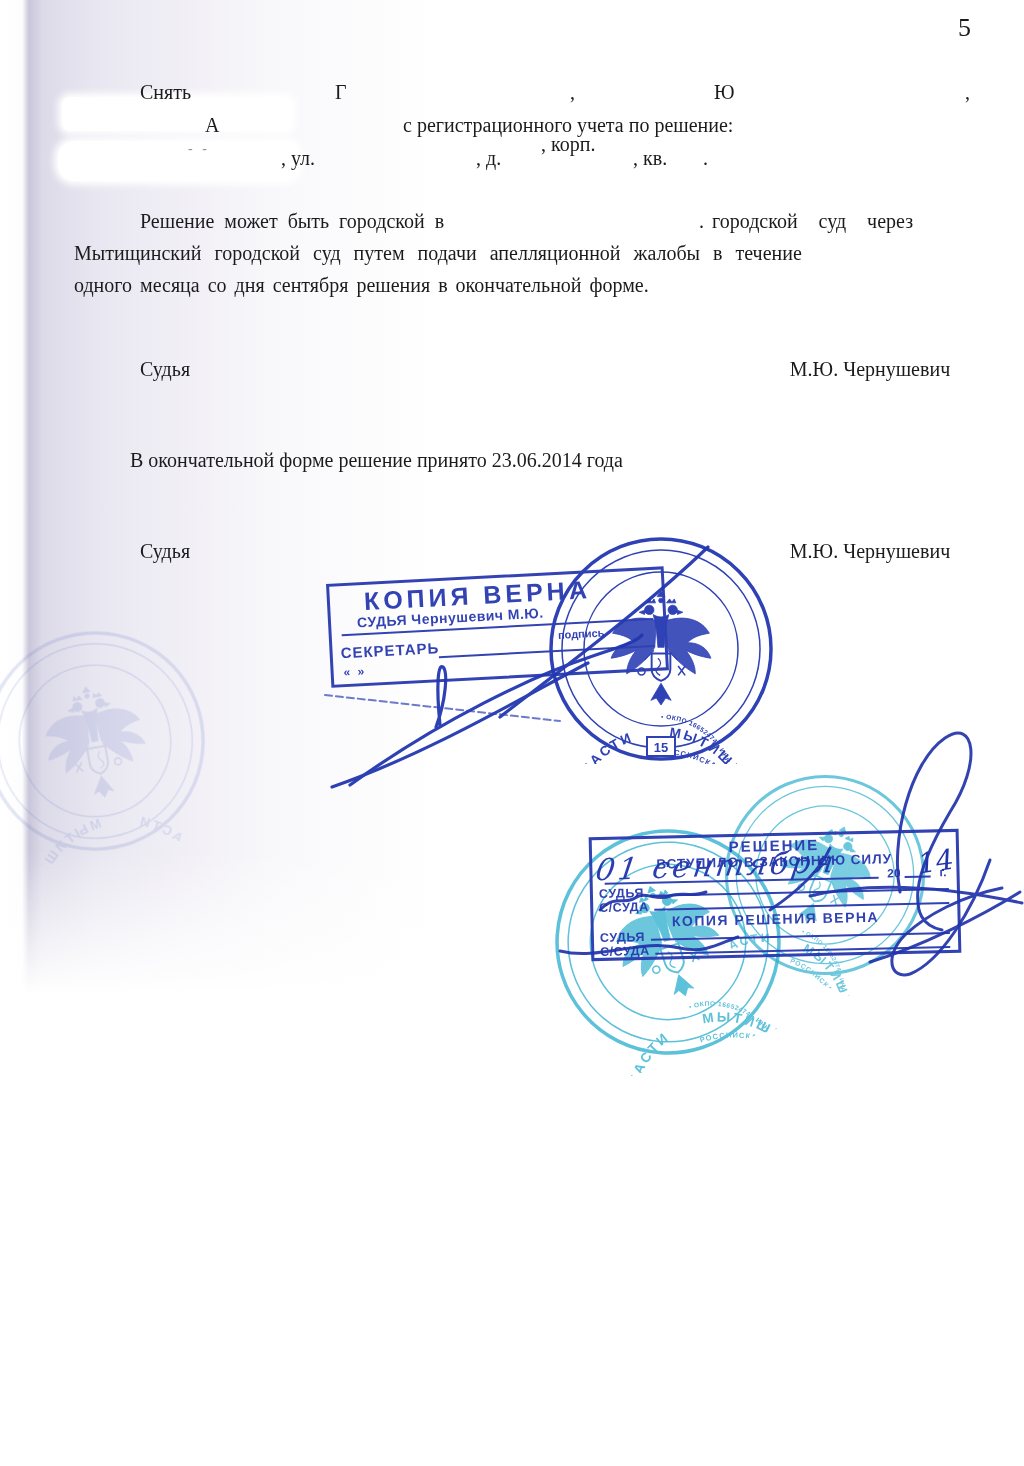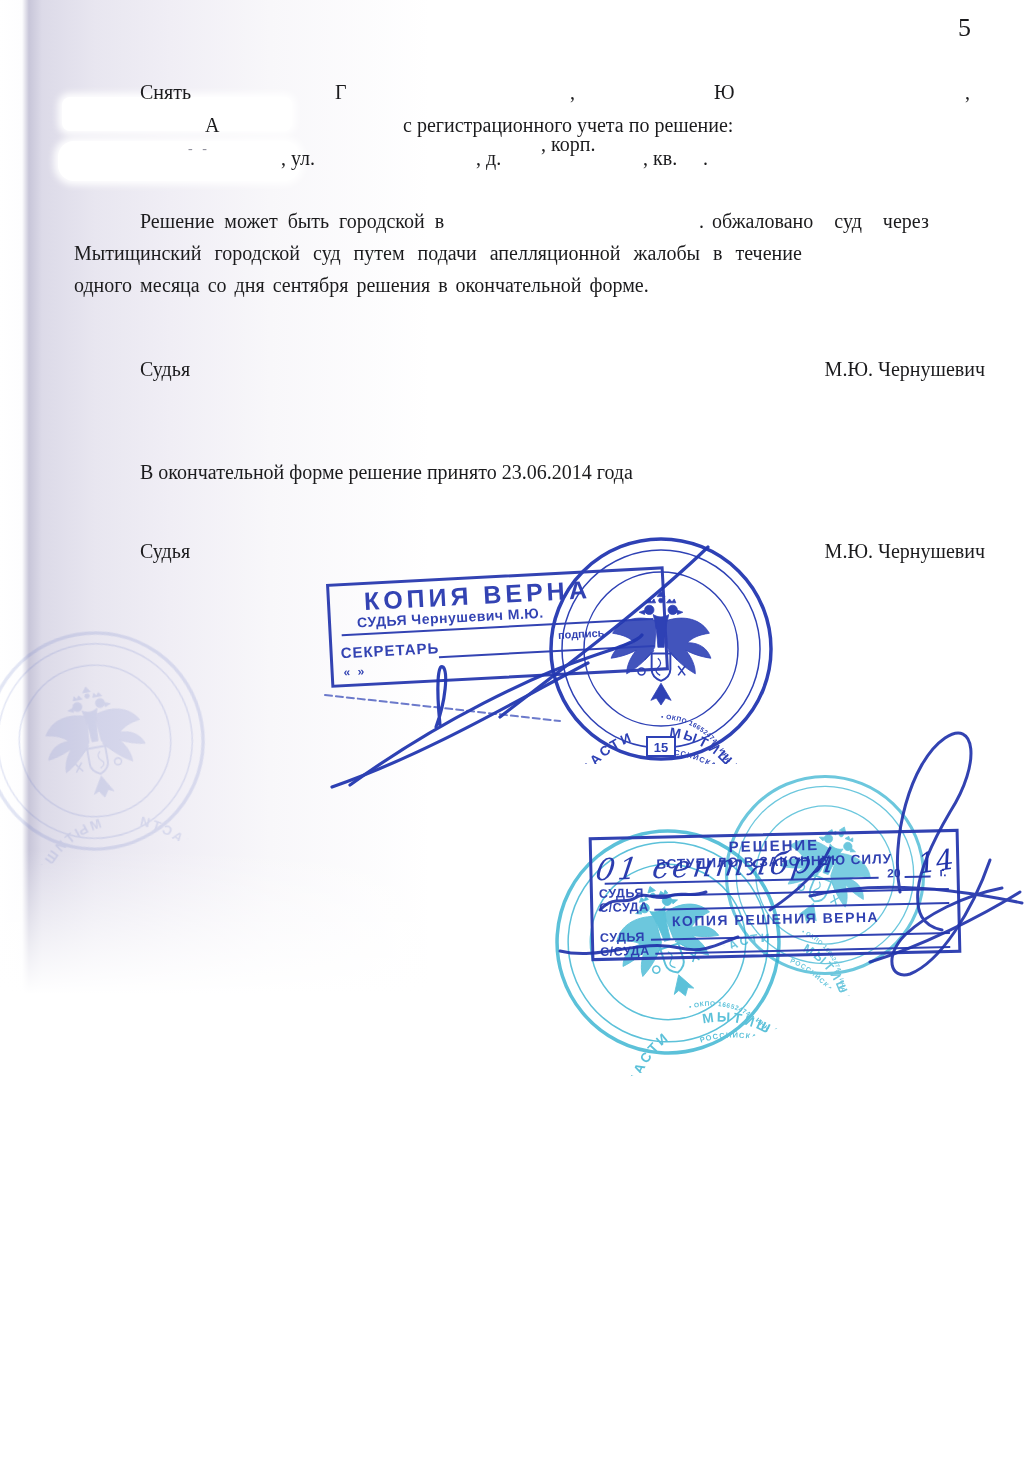--- a/index.html
+++ b/index.html
@@ -7,21 +7,21 @@
         font-family:"Liberation Serif",serif;color:#1b1b1d;}
   .abs{position:absolute;}
   
   .paper-strip{left:0;top:0;width:430px;height:1010px;
     background:linear-gradient(90deg,#ffffff 0px,#fdfdfe 22px,#c8c6d9 29px,#dcdae8 42px,#e8e6f0 95px,#f0eef5 170px,#f8f7fa 270px,#ffffff 430px);}
   .paper-strip::after{content:"";position:absolute;left:0;bottom:0;width:100%;height:160px;
     background:linear-gradient(180deg,rgba(255,255,255,0),#ffffff 90%);}
   .redact{background:#ffffff;box-shadow:0 0 7px 4px rgba(255,255,255,.95);}
   .t{font-size:20px;line-height:28px;white-space:nowrap;}
   .pgnum{font-size:26px;}
-  .right-name{width:230px;text-align:right;}
+  .right-name{width:230px;text-align:center;}
   
   .stamp-blue{color:#2b3cb0;}
   .rect-stamp{border:3px solid #2b3cb0;color:#2b3cb0;font-family:"Liberation Sans",sans-serif;
     background:transparent;box-sizing:border-box;}
   .copy-stamp{width:338px;height:104px;transform:rotate(-3deg);transform-origin:0 0;padding:3px 8px 2px 8px;opacity:.96;}
   .cs-title{font-size:25px;font-weight:bold;letter-spacing:4px;margin-left:26px;line-height:27px;}
   .cs-judge{font-size:14px;font-weight:bold;letter-spacing:.5px;margin-left:18px;line-height:15px;}
   .cs-line{border-bottom:2px solid #2b3cb0;margin:3px 2px 0 2px;}
   .cs-row{position:relative;height:26px;margin-top:4px;}
   .cs-sec{font-size:15px;font-weight:bold;letter-spacing:1px;position:absolute;left:0;top:4px;}
@@ -74,33 +74,33 @@
   <span class="abs t" style="left:714px;top:78px;">Ю</span>
   <span class="abs t" style="left:965px;top:78px;">,</span>
 
   <span class="abs t" style="left:205px;top:111px;">А</span>
   <span class="abs t" style="left:403px;top:111px;">с регистрационного учета по решение:</span>
 
   <span class="abs dashes" style="left:188px;top:141px;">- -</span>
   <span class="abs t" style="left:281px;top:144px;">, ул.</span>
   <span class="abs t" style="left:476px;top:144px;">, д.</span>
   <span class="abs t" style="left:541px;top:130px;">, корп.</span>
-  <span class="abs t" style="left:633px;top:144px;margin-left:10px;">, кв.</span>
+  <span class="abs t" style="left:633px;top:144px;">, кв.</span>
   <span class="abs t" style="left:703px;top:144px;">.</span>
 
   <span class="abs t" style="left:140px;top:207px;word-spacing:5px;">Решение может быть городской в</span>
   <span class="abs t" style="left:699px;top:207px;">.</span>
-  <span class="abs t" style="left:712px;top:207px;word-spacing:16px;">обжаловано суд через</span>
+  <span class="abs t" style="left:712px;top:207px;word-spacing:16px;">городской суд через</span>
   <span class="abs t" style="left:74px;top:239px;word-spacing:8px;text-align:right;">Мытищинский городской суд путем подачи апелляционной жалобы в течение</span>
   <span class="abs t" style="left:74px;top:271px;word-spacing:3px;">одного месяца со дня сентября решения в окончательной форме.</span>
 
   <span class="abs t" style="left:140px;top:355px;">Судья</span>
   <span class="abs t right-name" style="left:755px;top:355px;">М.Ю. Чернушевич</span>
 
-  <span class="abs t" style="left:140px;top:446px;margin-top:12px;">В окончательной форме решение принято 23.06.2014 года</span>
+  <span class="abs t" style="left:130px;top:446px;">В окончательной форме решение принято 23.06.2014 года</span>
 
   <span class="abs t" style="left:140px;top:537px;">Судья</span>
   <span class="abs t right-name" style="left:755px;top:537px;">М.Ю. Чернушевич</span>
 
   <svg width="0" height="0" style="position:absolute" aria-hidden="true">
     <defs>
       <g id="eagle" stroke="currentColor" fill="currentColor" stroke-width="1">
         <path d="M0,-78 l5,7 h-10 z"></path>
         <circle cx="0" cy="-66" r="3"></circle>
         <path d="M-19,-63 l4,-5 3,4 3,-4 2,5 z"></path>

